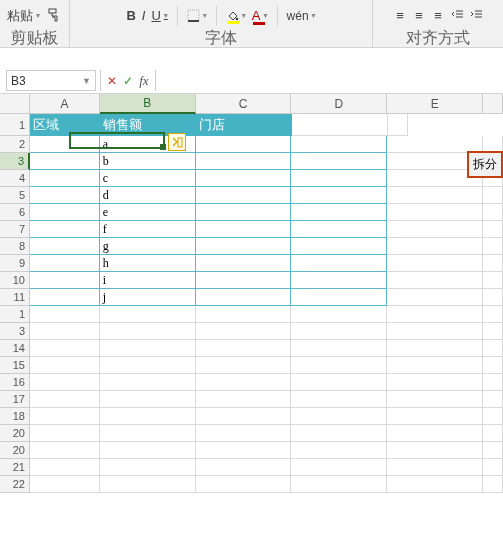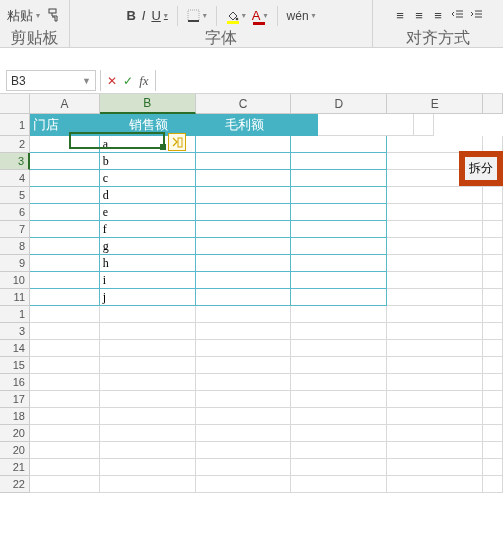--- a/index.html
+++ b/index.html
@@ -39,21 +39,21 @@
   .row.hdrrow { height: 22px; }
   .cell { border-right: 1px solid #d9d9d9; border-bottom: 1px solid #d9d9d9; font-size: 12px; padding: 0 3px; display: flex; align-items: center; overflow: hidden; white-space: nowrap; font-family: SimSun, serif; }
   .thead .cell { background: #45b3c4; color: #fff; font-size: 13px; border-right: 1px solid #45b3c4; border-bottom: 1px solid #45b3c4; }
   .tdata .cell { border-right: 1px solid #57b9c9; border-bottom: 1px solid #57b9c9; background: #fff; }
   .cell.plain { border-right: 1px solid #d9d9d9; border-bottom: 1px solid #d9d9d9; background: #fff; }
   .widA{width:70px}.widB{width:96px}.widC{width:96px}.widD{width:96px}.widE{width:96px}.widF{width:20px}
   .active-cell { position: absolute; border: 2px solid #2a6e2a; pointer-events: none; }
   .active-cell .handle { position: absolute; right: -3px; bottom: -3px; width: 6px; height: 6px; background: #2a6e2a; }
   .smart-tag { position: absolute; width: 18px; height: 18px; border: 1px solid #d4a800; background: #fffbe6; display: flex; align-items: center; justify-content: center; cursor: pointer; font-size: 11px;}
   .smart-tag svg { width: 11px; height: 11px; }
-  .side-btn { position: absolute; right: 0; background: #f1f1f1; border: 6px solid #c2410c; padding: 3px 4px; font-size: 12px; cursor: pointer; }
+  .side-btn { position: absolute; right: 0; background: #f1f1f1; border: 2px solid #c2410c; padding: 3px 4px; font-size: 12px; cursor: pointer; }
 </style>
 </head>
 <body>
 
 <div class="ribbon">
   <div class="rgrp" style="min-width:70px">
     <div class="ctrls">
       <span class="btn-sm dd">
         <span>粘贴</span>
       </span>
@@ -158,23 +158,23 @@
       <div class="rowhdr">16</div>
       <div class="rowhdr">17</div>
       <div class="rowhdr">18</div>
       <div class="rowhdr">20</div>
       <div class="rowhdr">20</div>
       <div class="rowhdr">21</div>
       <div class="rowhdr">22</div>
     </div>
   <div class="cells" id="cells">
       <div class="row hdrrow thead">
+        <div class="cell widA">区域</div>
+        <div class="cell widC">销售额</div>
         <div class="cell widB">门店</div>
-        <div class="cell widC">销售额</div>
-        <div class="cell widD">毛利额</div>
         <div class="cell widE plain"></div>
         <div class="cell plain" style="width: 20px;"></div>
       </div>
       <div class="row tdata">
         <div class="cell widA"></div>
         <div class="cell widB">a</div>
         <div class="cell widC"></div>
         <div class="cell widD"></div>
         <div class="cell widE plain"></div>
         <div class="cell plain" style="width: 20px;"></div>

